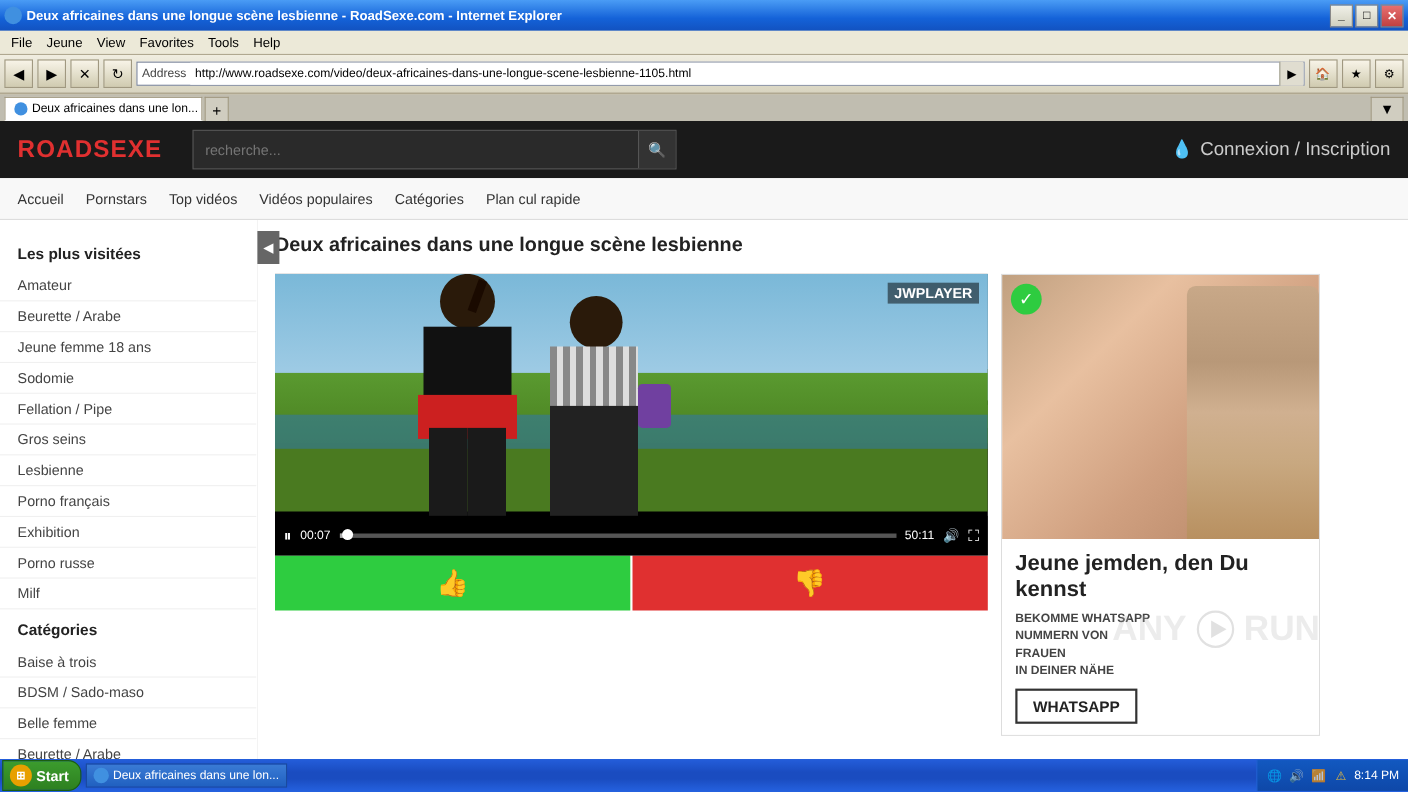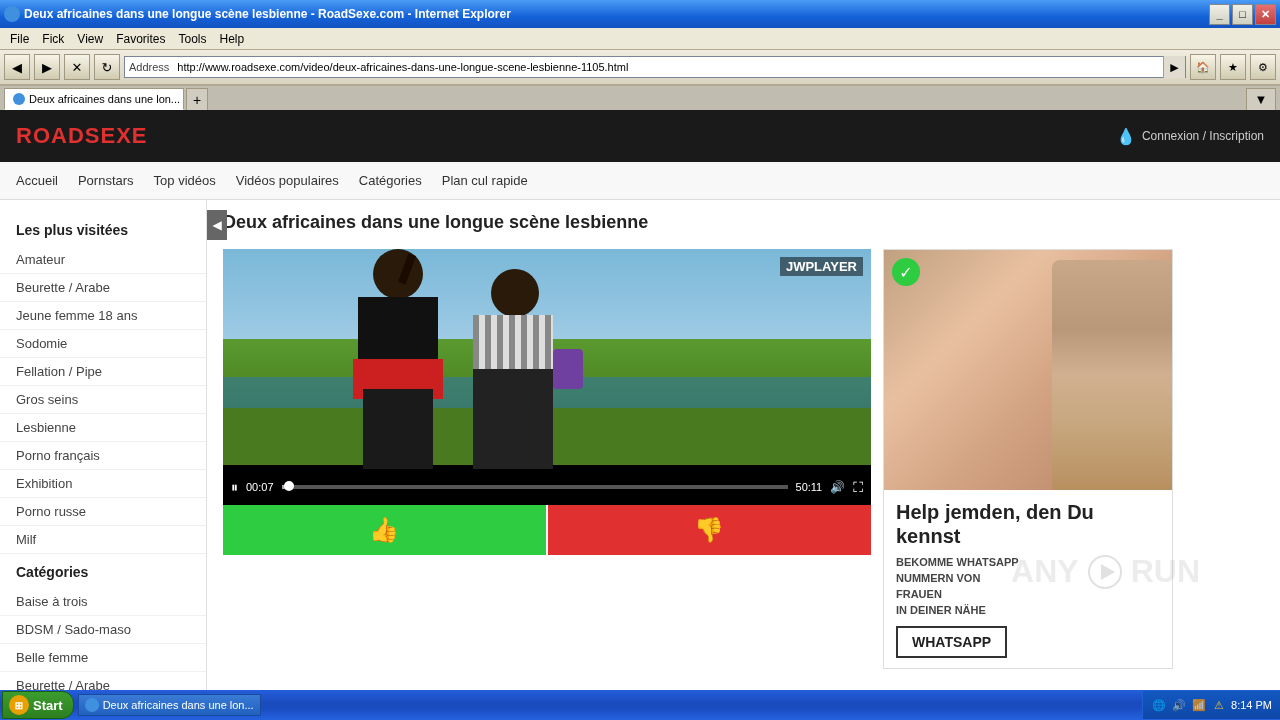--- a/index.html
+++ b/index.html
@@ -101,34 +101,34 @@
       background: #2a2a2a; border: 1px solid #555;
     }
     .site-search input {
       flex: 1; background: transparent; border: none; outline: none;
       color: #aaa; font-size: 13px; padding: 6px 10px;
     }
     .site-search-btn {
       width: 34px; height: 34px; background: #333; border: none; border-left: 1px solid #555;
       color: #aaa; cursor: pointer; display: flex; align-items: center; justify-content: center;
     }
-    .site-login { margin-left: auto; color: #ccc; font-size: 12px; display: flex; align-items: center; gap: 6px; cursor: pointer; text-align: right; }
+    .site-login { margin-left: auto; color: #ccc; font-size: 17px; display: flex; align-items: center; gap: 6px; cursor: pointer; text-align: right; }
     .site-login::before { content: '💧'; font-size: 16px; }
 
     .site-nav {
       background: #f8f8f8; border-bottom: 1px solid #ddd;
       display: flex; align-items: center; padding: 0 16px; height: 38px; gap: 20px;
     }
     .site-nav a { text-decoration: none; color: #333; font-size: 13px; cursor: pointer; }
 
     .site-main { display: flex; flex: 1; overflow: hidden; }
 
     
     .sidebar {
-      width: 207px; flex-shrink: 0; background: white; border-right: 1px solid #e0e0e0;
+      width: 234px; flex-shrink: 0; background: white; border-right: 1px solid #e0e0e0;
       overflow-y: auto; padding: 12px 0;
     }
     .sidebar-section-title {
       font-size: 14px; font-weight: bold; color: #222; padding: 6px 16px 8px; margin-top: 4px;
     }
     .sidebar-item {
       display: block; padding: 6px 16px; text-decoration: none; color: #444; font-size: 13px;
       border-bottom: 1px solid #f0f0f0; cursor: pointer;
     }
 
@@ -229,21 +229,21 @@
     <div class="ie-titlebar-text">Deux africaines dans une longue scène lesbienne - RoadSexe.com - Internet Explorer</div>
     <div class="ie-titlebar-btns">
       <div class="ie-btn ie-btn-min">_</div>
       <div class="ie-btn ie-btn-max">□</div>
       <div class="ie-btn ie-btn-close">✕</div>
     </div>
   </div>
 
   <div class="ie-menubar">
     <span>File</span>
-    <span>Fick</span>
+    <span>Jeune</span>
     <span>View</span>
     <span>Favorites</span>
     <span>Tools</span>
     <span>Help</span>
   </div>
 
   <div class="ie-toolbar">
     <div class="ie-nav-btn">◀</div>
     <div class="ie-nav-btn">▶</div>
     <div class="ie-nav-btn">✕</div>
@@ -266,20 +266,24 @@
     </div>
     <div class="ie-tab-new">+</div>
     <div style="margin-left:auto;width:30px;height:22px;background:#d0cdc0;border:1px solid #a09880;border-bottom:none;display:flex;align-items:center;justify-content:center;cursor:pointer;">▼</div>
   </div>
 
   <div class="website">
 
     <div class="site-header">
       <div class="site-logo">
         <span>ROAD</span><span style="color:#e03030;">SEXE</span>
+      </div>
+      <div class="site-search">
+        <input type="text" class="site-search input" style="flex: 1 1 0%; background: transparent; border: none; outline: none; color: rgb(170, 170, 170); font-size: 13px; padding: 6px 10px;" placeholder="recherche...">
+        <button class="site-search-btn">🔍</button>
       </div>
       <div class="site-login">Connexion / Inscription</div>
     </div>
 
     <div class="site-nav">
       <a>Accueil</a>
       <a>Pornstars</a>
       <a>Top vidéos</a>
       <a>Vidéos populaires</a>
       <a>Catégories</a>
@@ -379,21 +383,21 @@
           </div>
 
           <div class="ad-sidebar">
             <div class="ad-box">
               <div class="ad-image">
 
                 <div style="position:absolute;right:0;bottom:0;width:120px;height:230px;background:linear-gradient(to bottom,#c8a888 0%,#b89878 30%,#d0b090 50%,#c8a880 70%,#b89060 100%);border-radius:8px 8px 0 0;"></div>
                 <div class="ad-green-check">✓</div>
               </div>
               <div class="ad-text-box">
-                <div class="ad-headline">Help jemden, den Du kennst</div>
+                <div class="ad-headline">Jeune jemden, den Du kennst</div>
                 <div class="ad-subtext">BEKOMME WHATSAPP</div>
                 <div class="ad-subtext">NUMMERN VON</div>
                 <div class="ad-subtext">FRAUEN</div>
                 <div class="ad-subtext">IN DEINER NÄHE</div>
                 <div class="ad-whatsapp-btn">WHATSAPP</div>
               </div>
             </div>
           </div>
         </div>
 

